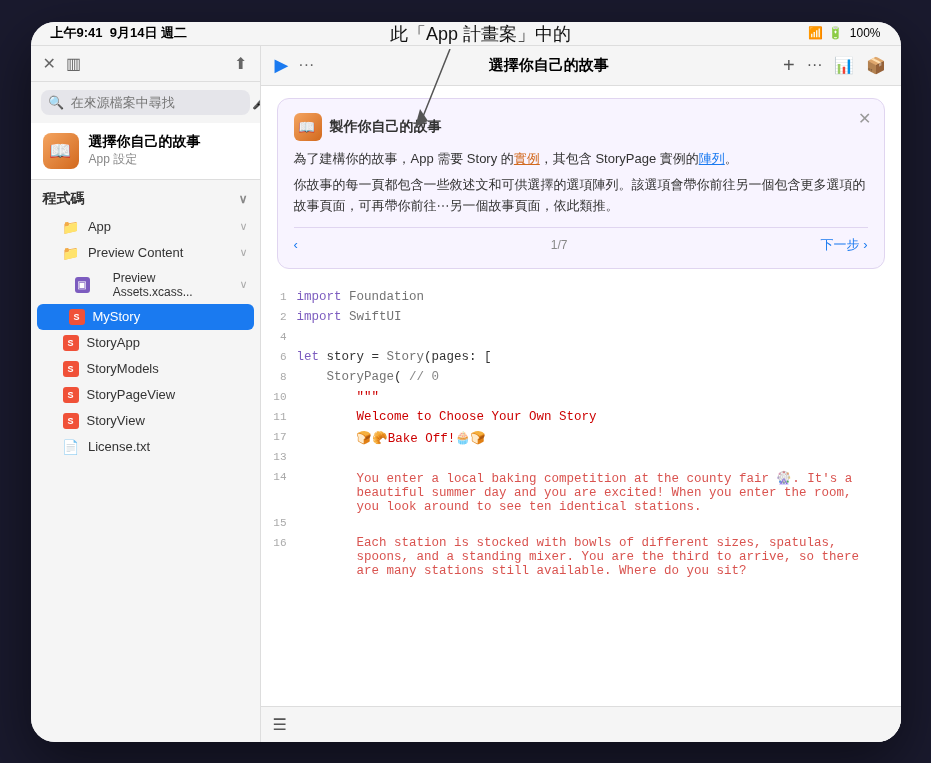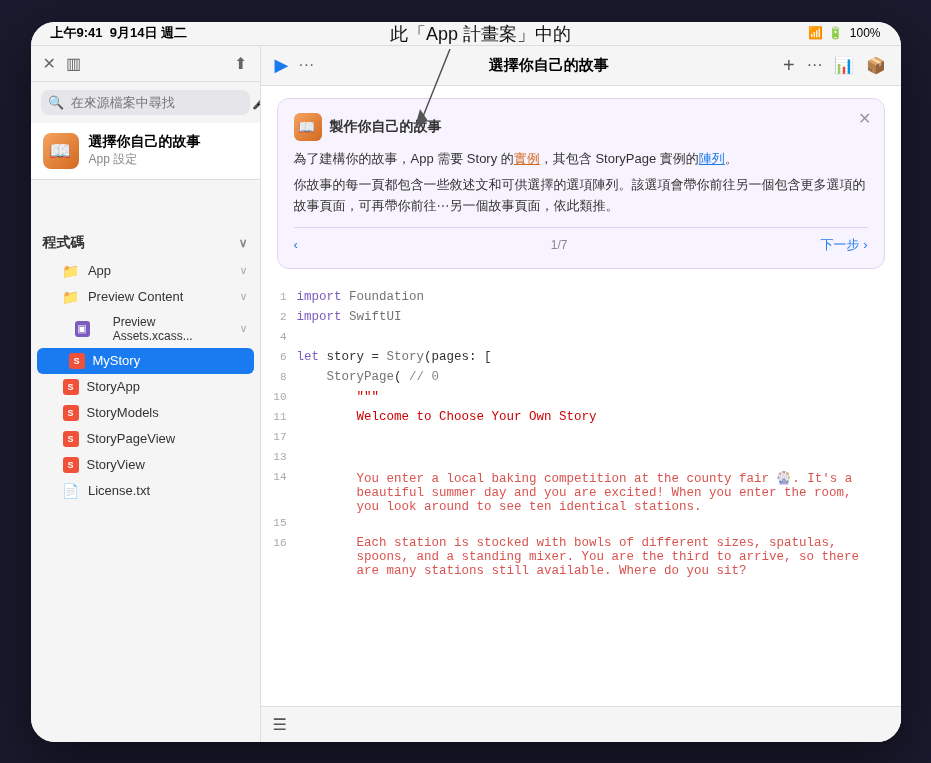--- a/index.html
+++ b/index.html
@@ -137,21 +137,20 @@
     }
 
     .section-header {
       display: flex;
       align-items: center;
       padding: 6px 12px;
       font-size: 14px;
       font-weight: 600;
       color: #333;
       cursor: pointer;
-      margin-top: 44px;
     }
     .section-header .chevron {
       margin-left: auto;
       font-size: 12px;
       color: #888;
     }
 
     .file-item {
       display: flex;
       align-items: center;
@@ -528,20 +527,21 @@
           <span class="line-content">&nbsp;&nbsp;&nbsp;&nbsp;&nbsp;&nbsp;&nbsp;&nbsp;<span class="string-literal">"""</span></span>
         </div>
 
         <div class="code-line">
           <span class="line-num">11</span>
           <span class="line-content">&nbsp;&nbsp;&nbsp;&nbsp;&nbsp;&nbsp;&nbsp;&nbsp;<span class="string-literal">Welcome to Choose Your Own Story</span></span>
         </div>
 
         <div class="code-line">
           <span class="line-num">17</span>
+          <span class="line-content">&nbsp;&nbsp;&nbsp;&nbsp;&nbsp;&nbsp;&nbsp;&nbsp;<span class="string-literal">🍞🥐Bake Off!🧁🍞</span></span>
         </div>
 
         <div class="code-line">
           <span class="line-num">13</span>
           <span class="line-content">&nbsp;</span>
         </div>
 
         <div class="code-line">
           <span class="line-num">14</span>
           <span class="line-content red-text">&nbsp;&nbsp;&nbsp;&nbsp;&nbsp;&nbsp;&nbsp;&nbsp;You enter a local baking competition at the county fair 🎡. It's a<br>&nbsp;&nbsp;&nbsp;&nbsp;&nbsp;&nbsp;&nbsp;&nbsp;beautiful summer day and you are excited! When you enter the room,<br>&nbsp;&nbsp;&nbsp;&nbsp;&nbsp;&nbsp;&nbsp;&nbsp;you look around to see ten identical stations.</span>

